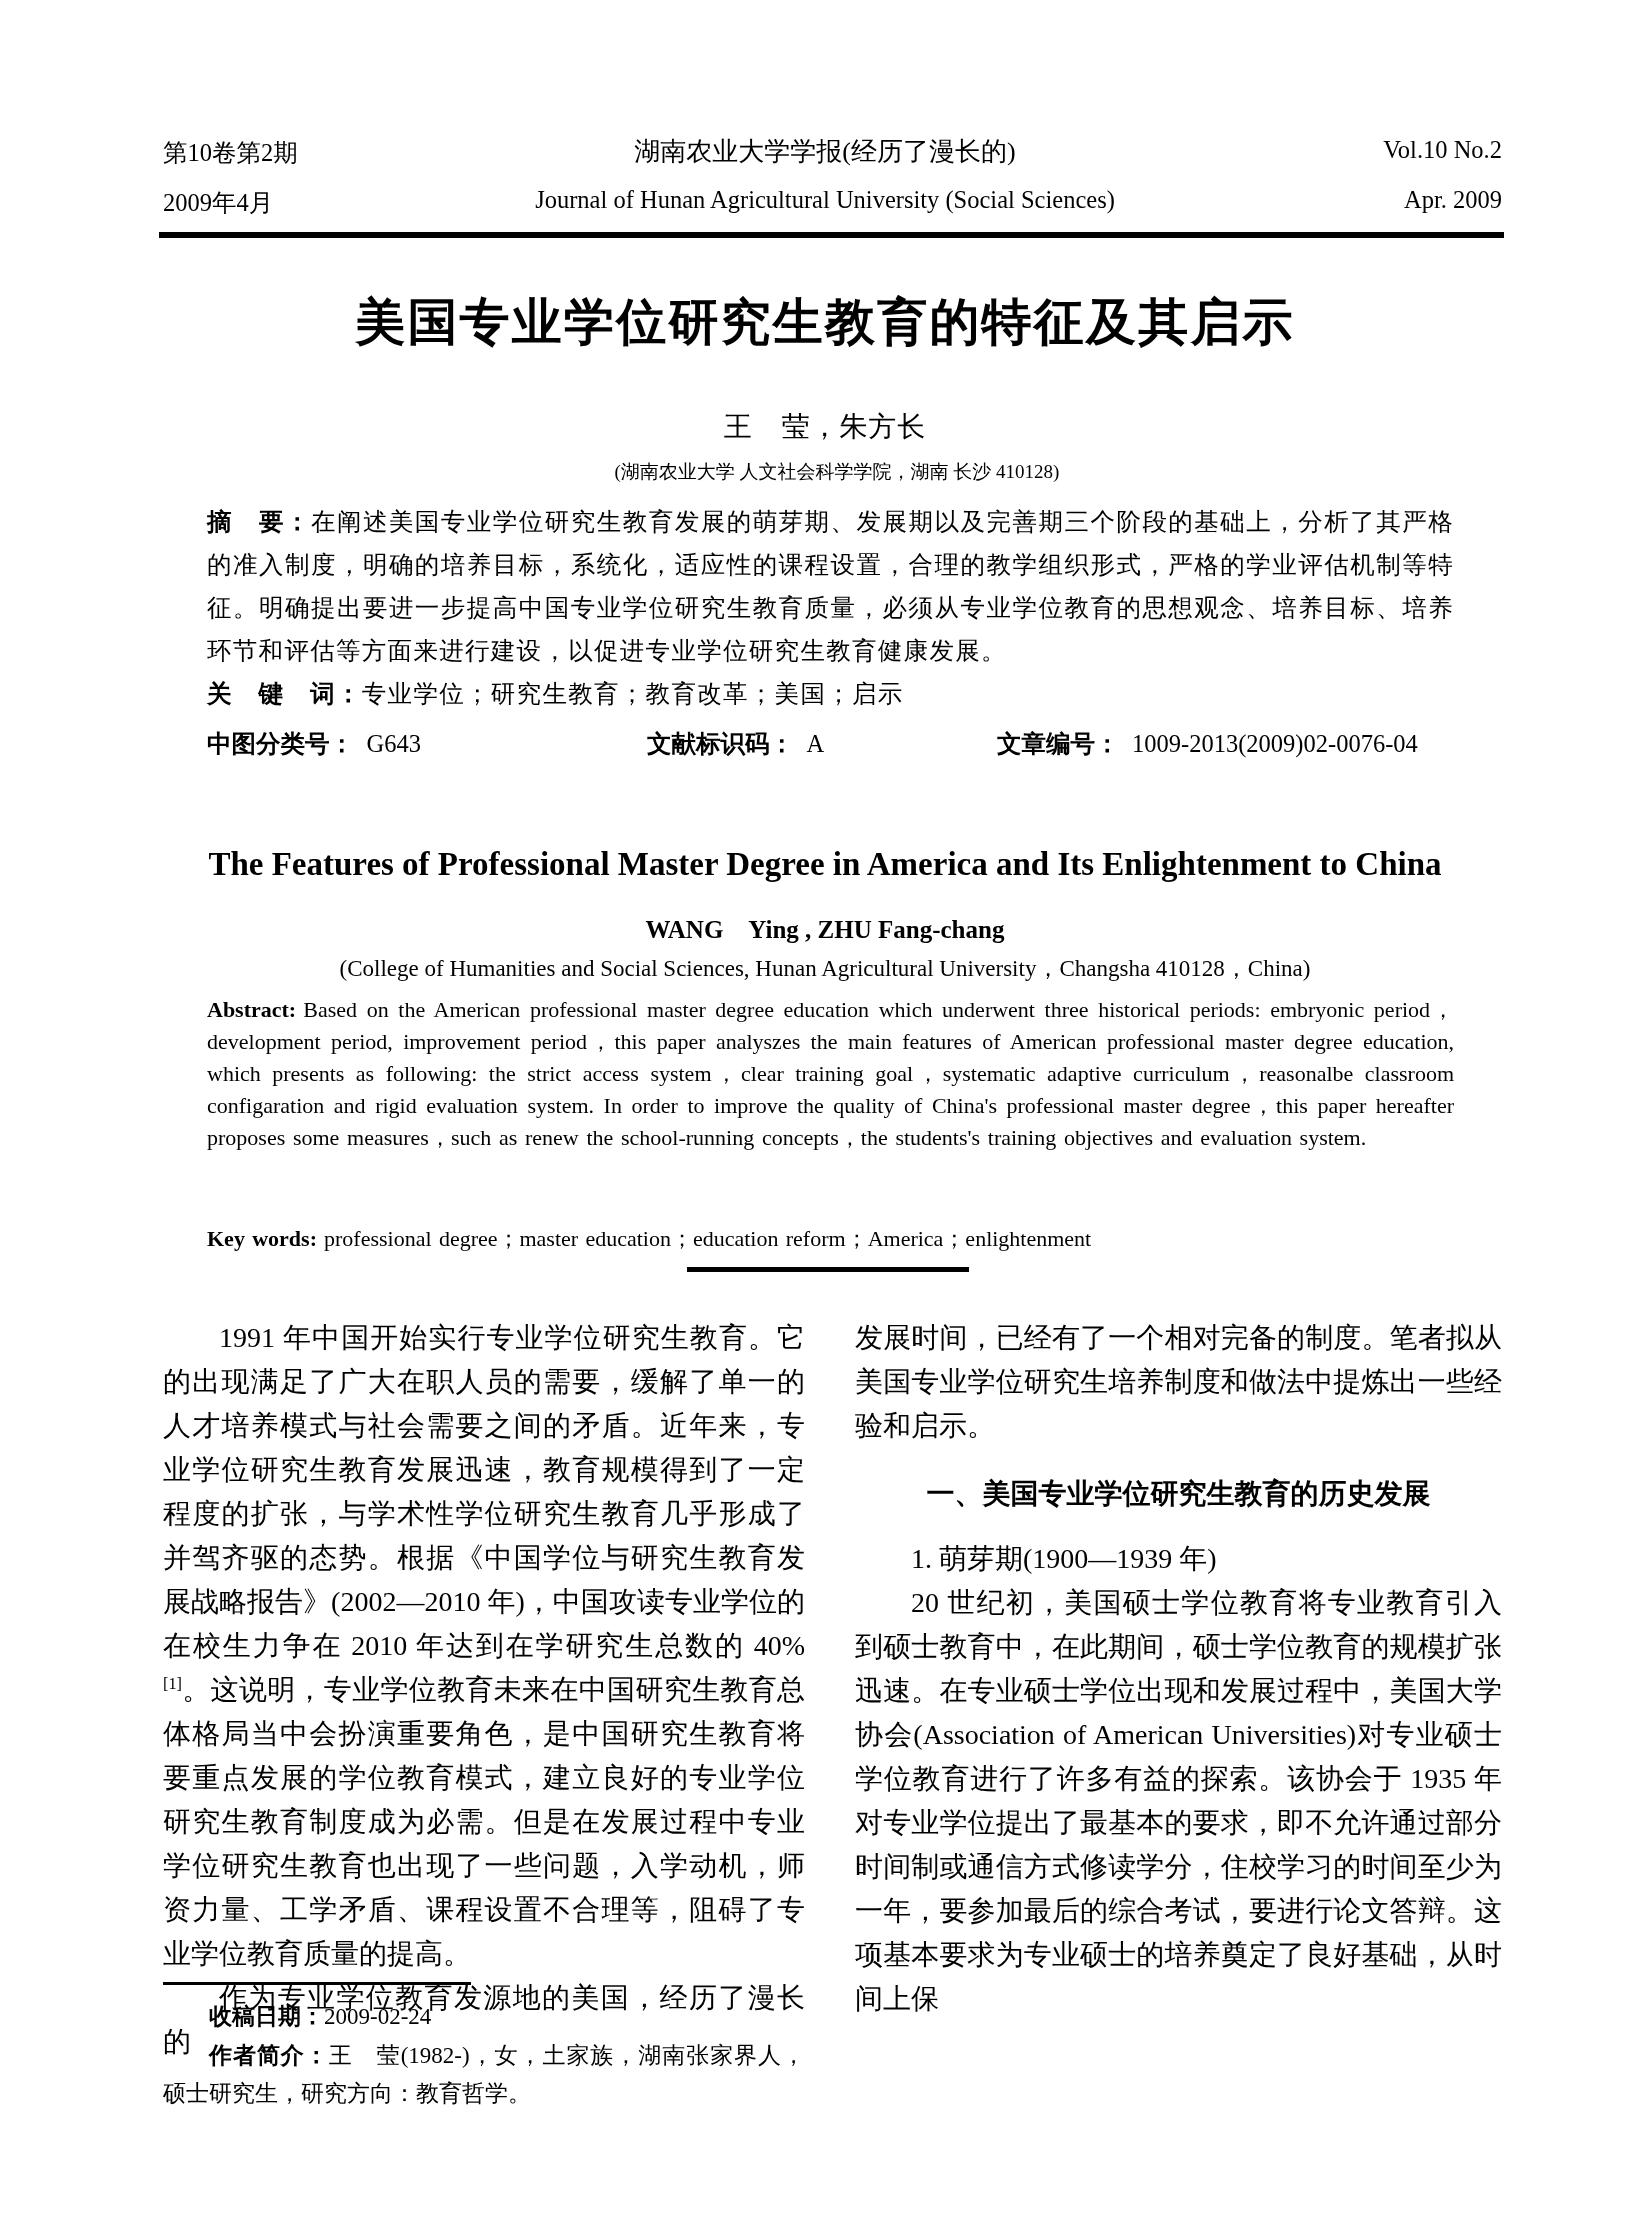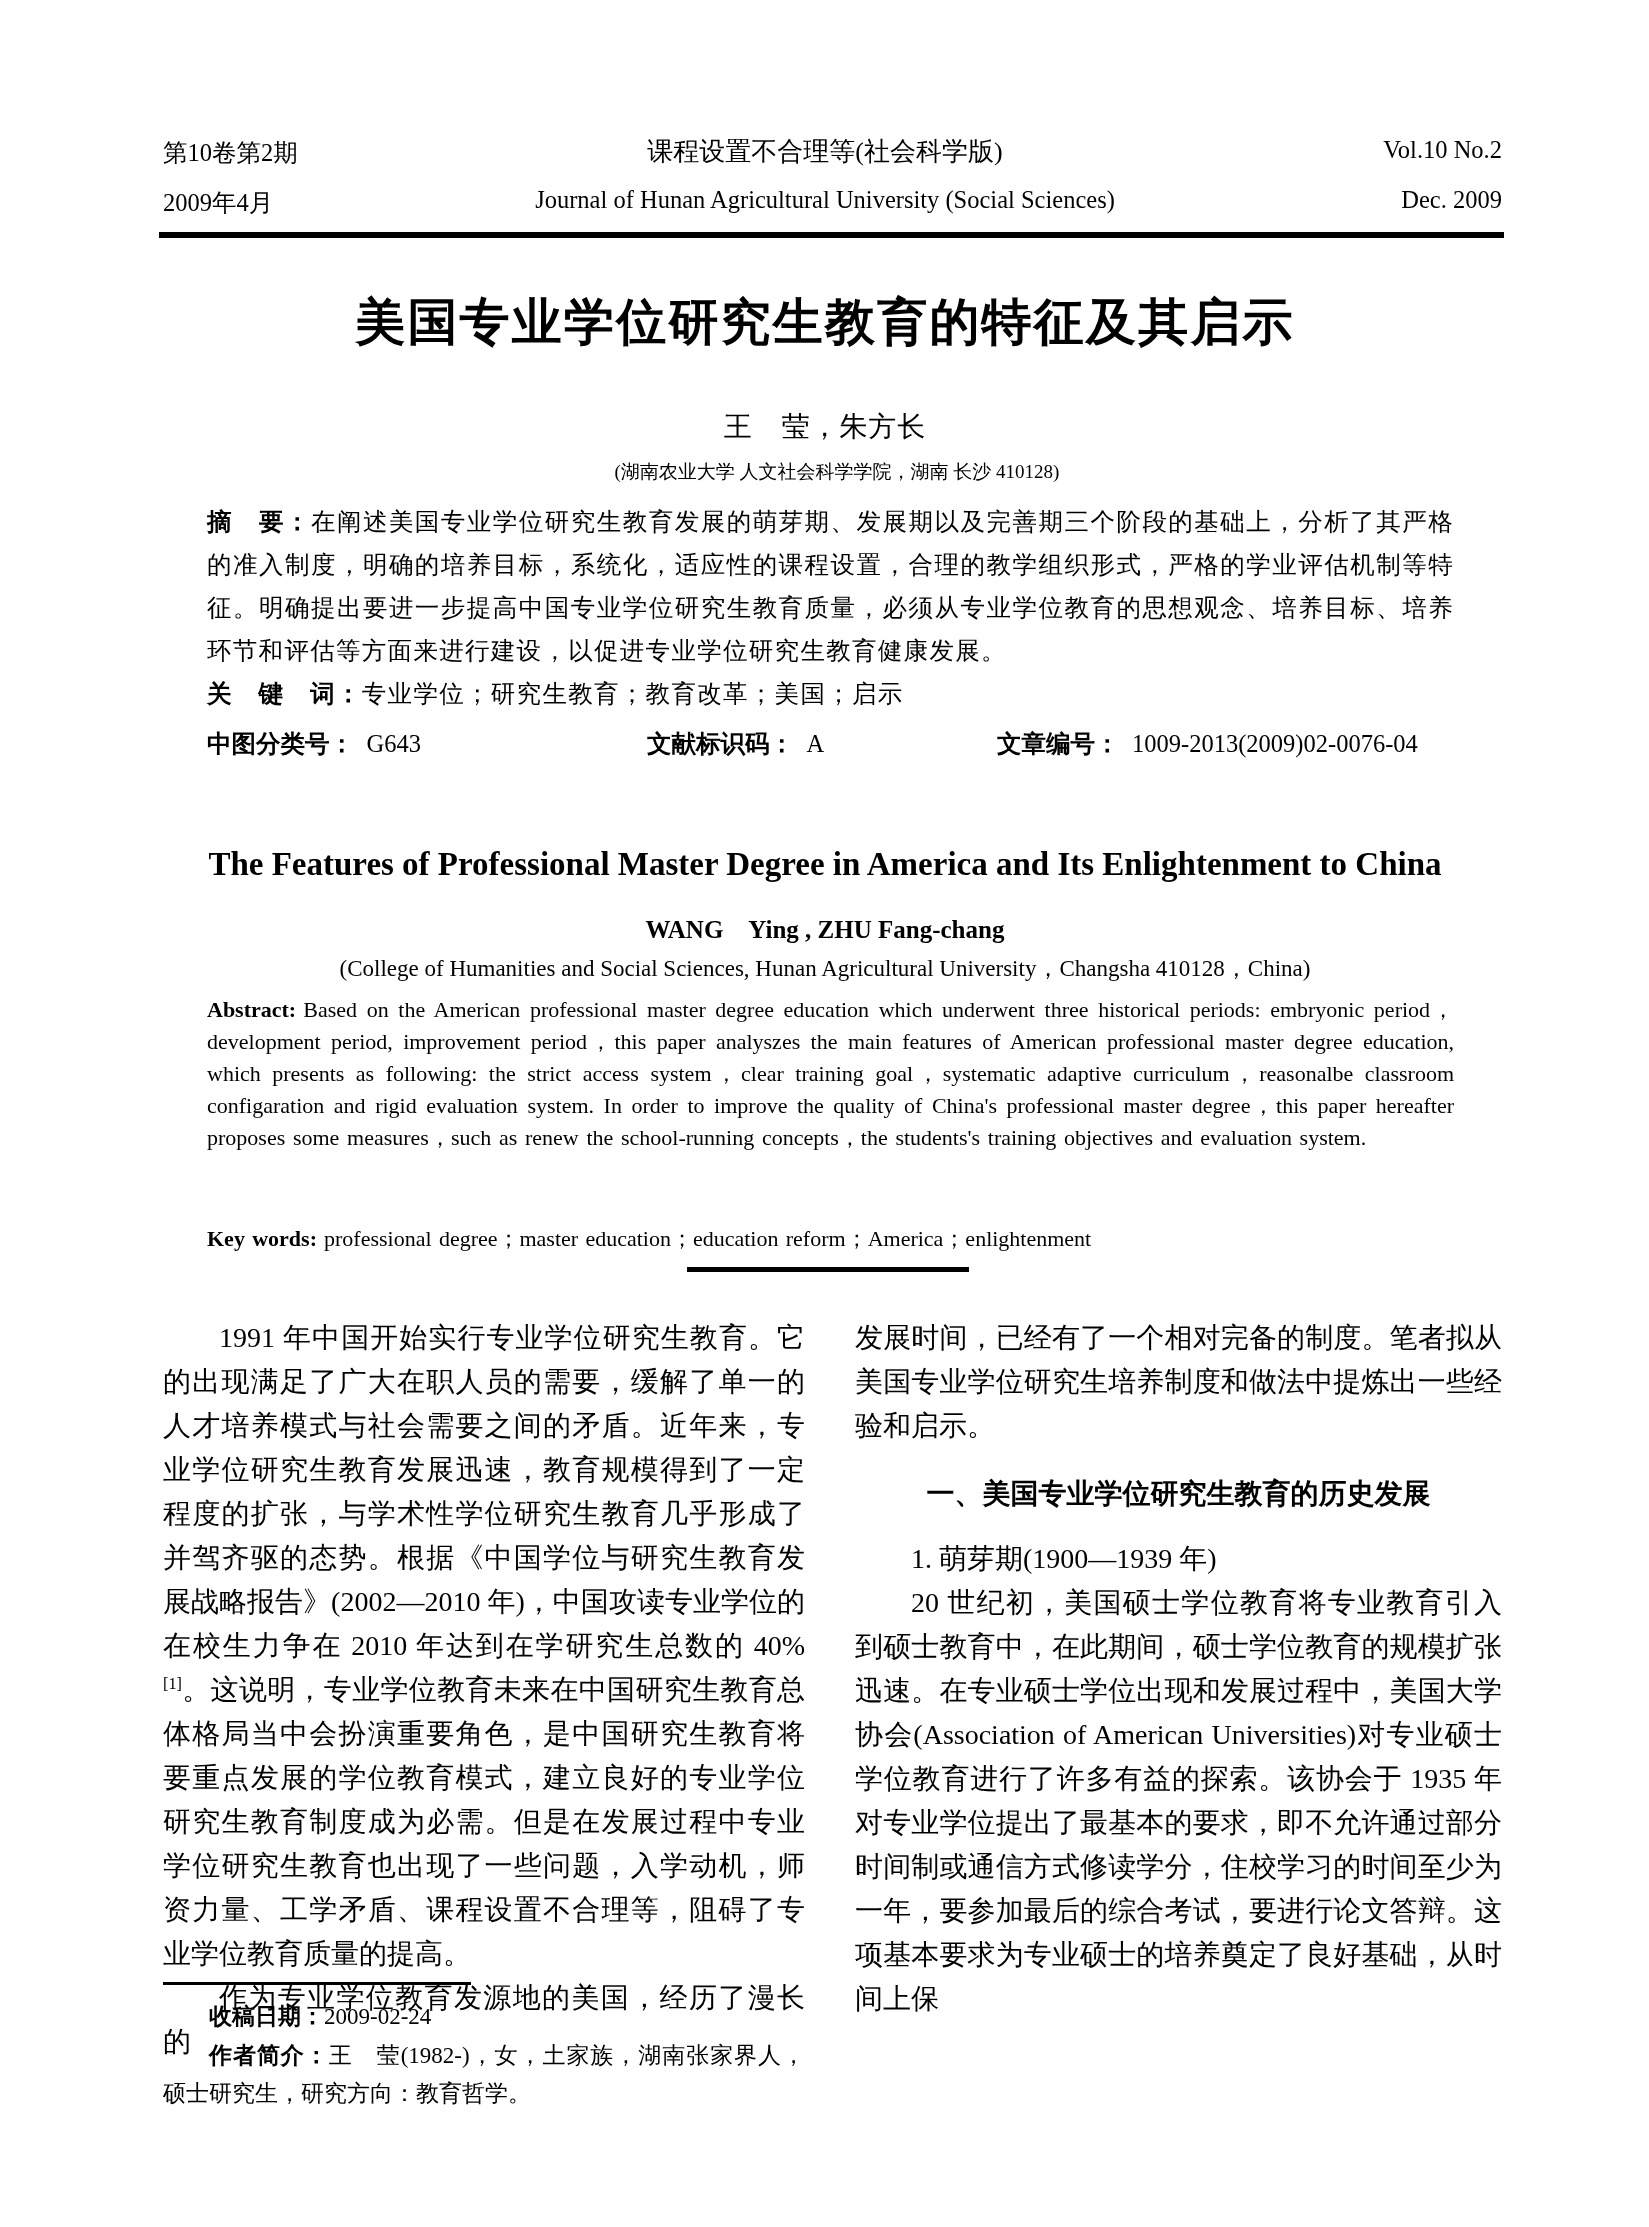--- a/index.html
+++ b/index.html
@@ -55,25 +55,25 @@
   sup { font-size: 0.58em; vertical-align: super; line-height: 0; }
 
   #fn-rule  { top: 1982px; left: 163px; width: 308px; height: 3.1px; background: #000; }
   #footnote { top: 1997px; left: 163px; width: 642px; }
   #footnote p { margin: 0; font-size: 23px; line-height: 38px; text-align: justify; text-indent: 2em; }
 </style>
 </head>
 <body>
 
 <div id="hdr-cn-vol" class="abs">第10卷第2期</div>
-<div id="hdr-cn-journal" class="abs ctr">课程设置不合理等(社会科学版)</div>
+<div id="hdr-cn-journal" class="abs ctr">湖南农业大学学报(经历了漫长的)</div>
 <div id="hdr-en-vol" class="abs">Vol.10 No.2</div>
 <div id="hdr-cn-date" class="abs">2009年4月</div>
 <div id="hdr-en-journal" class="abs ctr">Journal of Hunan Agricultural University (Social Sciences)</div>
-<div id="hdr-en-date" class="abs">Dec. 2009</div>
+<div id="hdr-en-date" class="abs">Apr. 2009</div>
 <div id="hdr-rule" class="abs"></div>
 
 <div id="title" class="abs ctr hei">美国专业学位研究生教育的特征及其启示</div>
 <div id="authors" class="abs ctr">王　莹，朱方长</div>
 <div id="affil" class="abs ctr">(湖南农业大学 人文社会科学学院，湖南 长沙 410128)</div>
 
 <div id="abs-cn" class="abs">
   <b class="hei">摘　要：</b><span>在阐述美国专业学位研究生教育发展的萌芽期、发展期以及完善期三个阶段的基础上，分析了其严格的准入制度，明确的培养目标，系统化，适应性的课程设置，合理的教学组织形式，严格的学业评估机制等特征。明确提出要进一步提高中国专业学位研究生教育质量，必须从专业学位教育的思想观念、培养目标、培养环节和评估等方面来进行建设，以促进专业学位研究生教育健康发展。</span>
 </div>
 <div id="kw-cn" class="abs">

